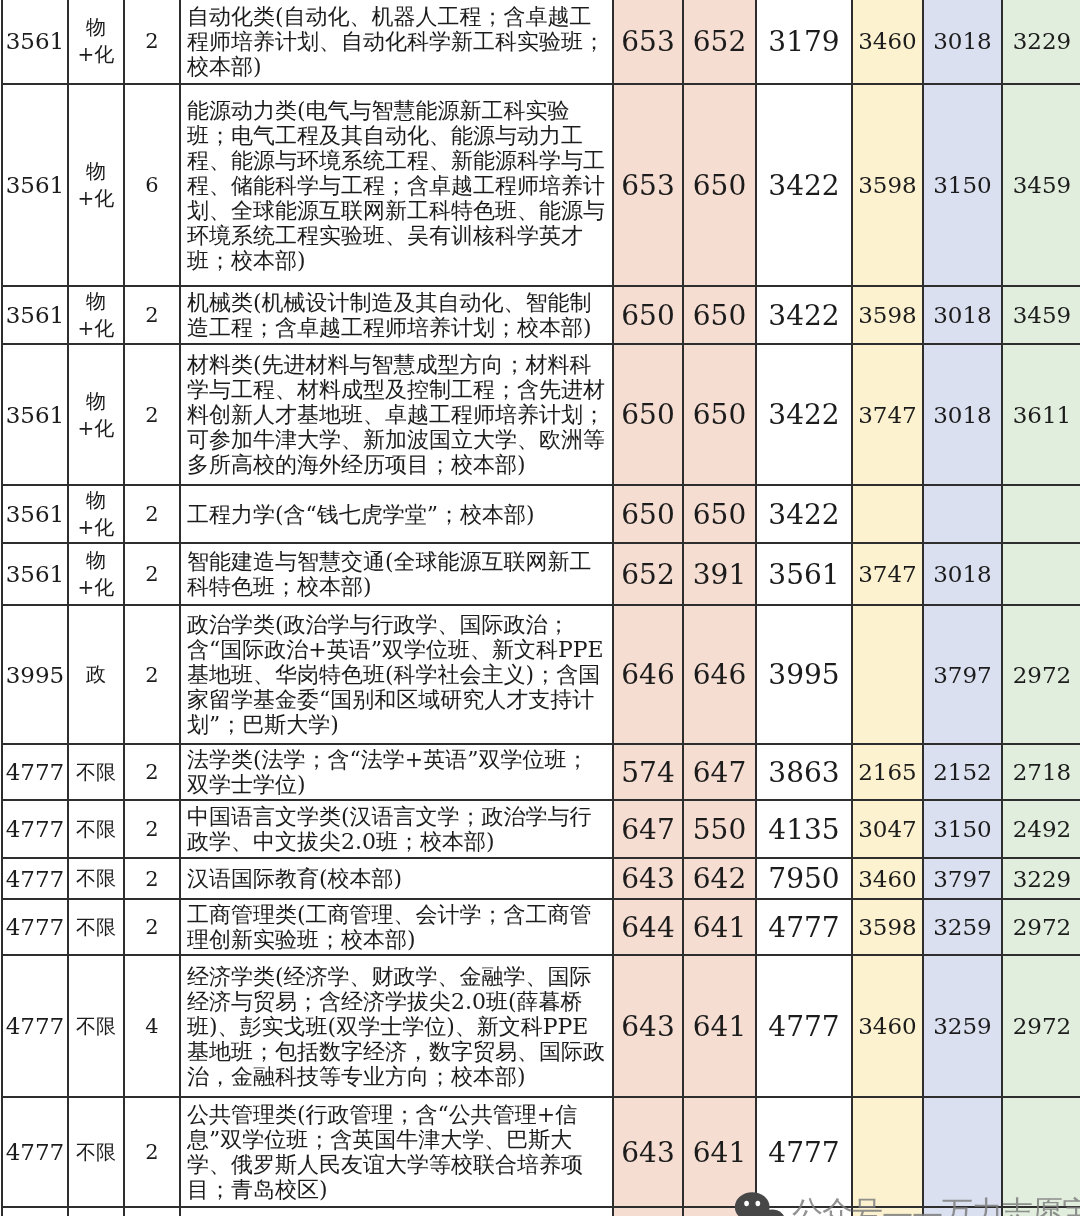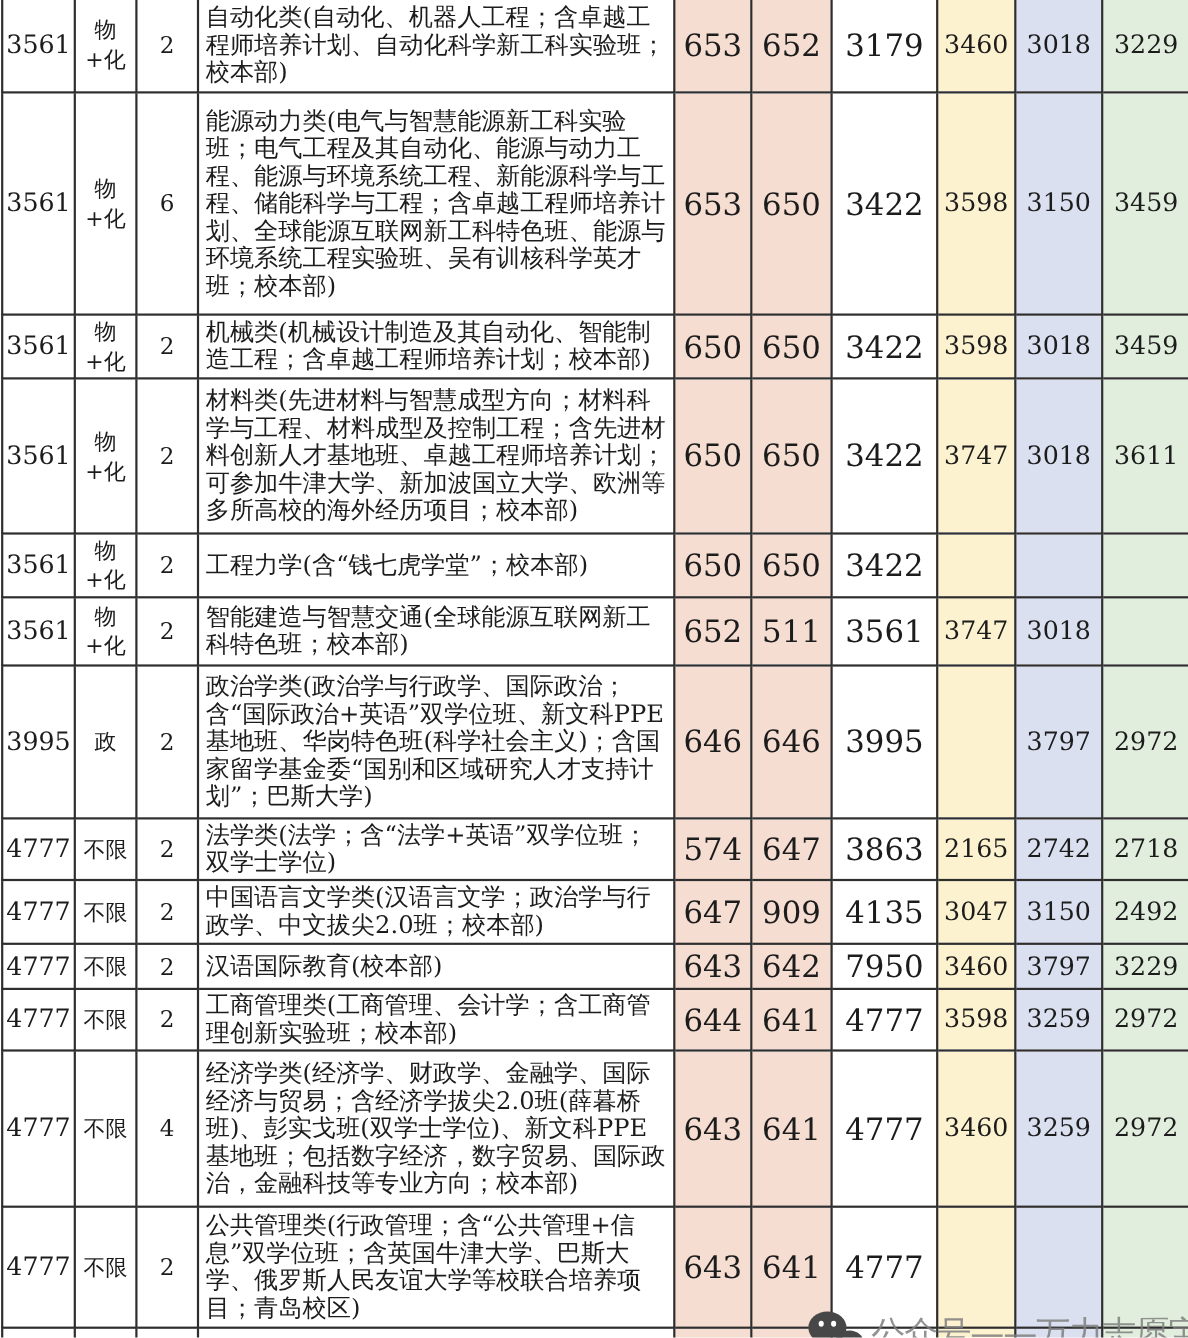--- a/index.html
+++ b/index.html
@@ -113,21 +113,21 @@
         <td class="c-v c8"></td>
         <td class="c-v c9"></td>
         <td class="c-v c10"></td>
       </tr>
       <tr style="height: 62px;">
         <td class="c-code">3561</td>
         <td class="c-subject">物+化</td>
         <td class="c-plan">2</td>
         <td class="c-major">智能建造与智慧交通(全球能源互联网新工科特色班；校本部)</td>
         <td class="c-v c5">652</td>
-        <td class="c-v c6">511</td>
+        <td class="c-v c6">391</td>
         <td class="c-v c7">3561</td>
         <td class="c-v c8">3747</td>
         <td class="c-v c9">3018</td>
         <td class="c-v c10"></td>
       </tr>
       <tr style="height: 139px;">
         <td class="c-code">3995</td>
         <td class="c-subject">政</td>
         <td class="c-plan">2</td>
         <td class="c-major">政治学类(政治学与行政学、国际政治；含“国际政治+英语”双学位班、新文科PPE基地班、华岗特色班(科学社会主义)；含国家留学基金委“国别和区域研究人才支持计划”；巴斯大学)</td>
@@ -140,30 +140,30 @@
       </tr>
       <tr style="height: 54px;">
         <td class="c-code">4777</td>
         <td class="c-subject">不限</td>
         <td class="c-plan">2</td>
         <td class="c-major">法学类(法学；含“法学+英语”双学位班；双学士学位)</td>
         <td class="c-v c5">574</td>
         <td class="c-v c6">647</td>
         <td class="c-v c7">3863</td>
         <td class="c-v c8">2165</td>
-        <td class="c-v c9">2742</td>
+        <td class="c-v c9">2152</td>
         <td class="c-v c10">2718</td>
       </tr>
       <tr style="height: 58px;">
         <td class="c-code">4777</td>
         <td class="c-subject">不限</td>
         <td class="c-plan">2</td>
         <td class="c-major">中国语言文学类(汉语言文学；政治学与行政学、中文拔尖2.0班；校本部)</td>
         <td class="c-v c5">647</td>
-        <td class="c-v c6">909</td>
+        <td class="c-v c6">550</td>
         <td class="c-v c7">4135</td>
         <td class="c-v c8">3047</td>
         <td class="c-v c9">3150</td>
         <td class="c-v c10">2492</td>
       </tr>
       <tr style="height: 41px;">
         <td class="c-code">4777</td>
         <td class="c-subject">不限</td>
         <td class="c-plan">2</td>
         <td class="c-major">汉语国际教育(校本部)</td>

